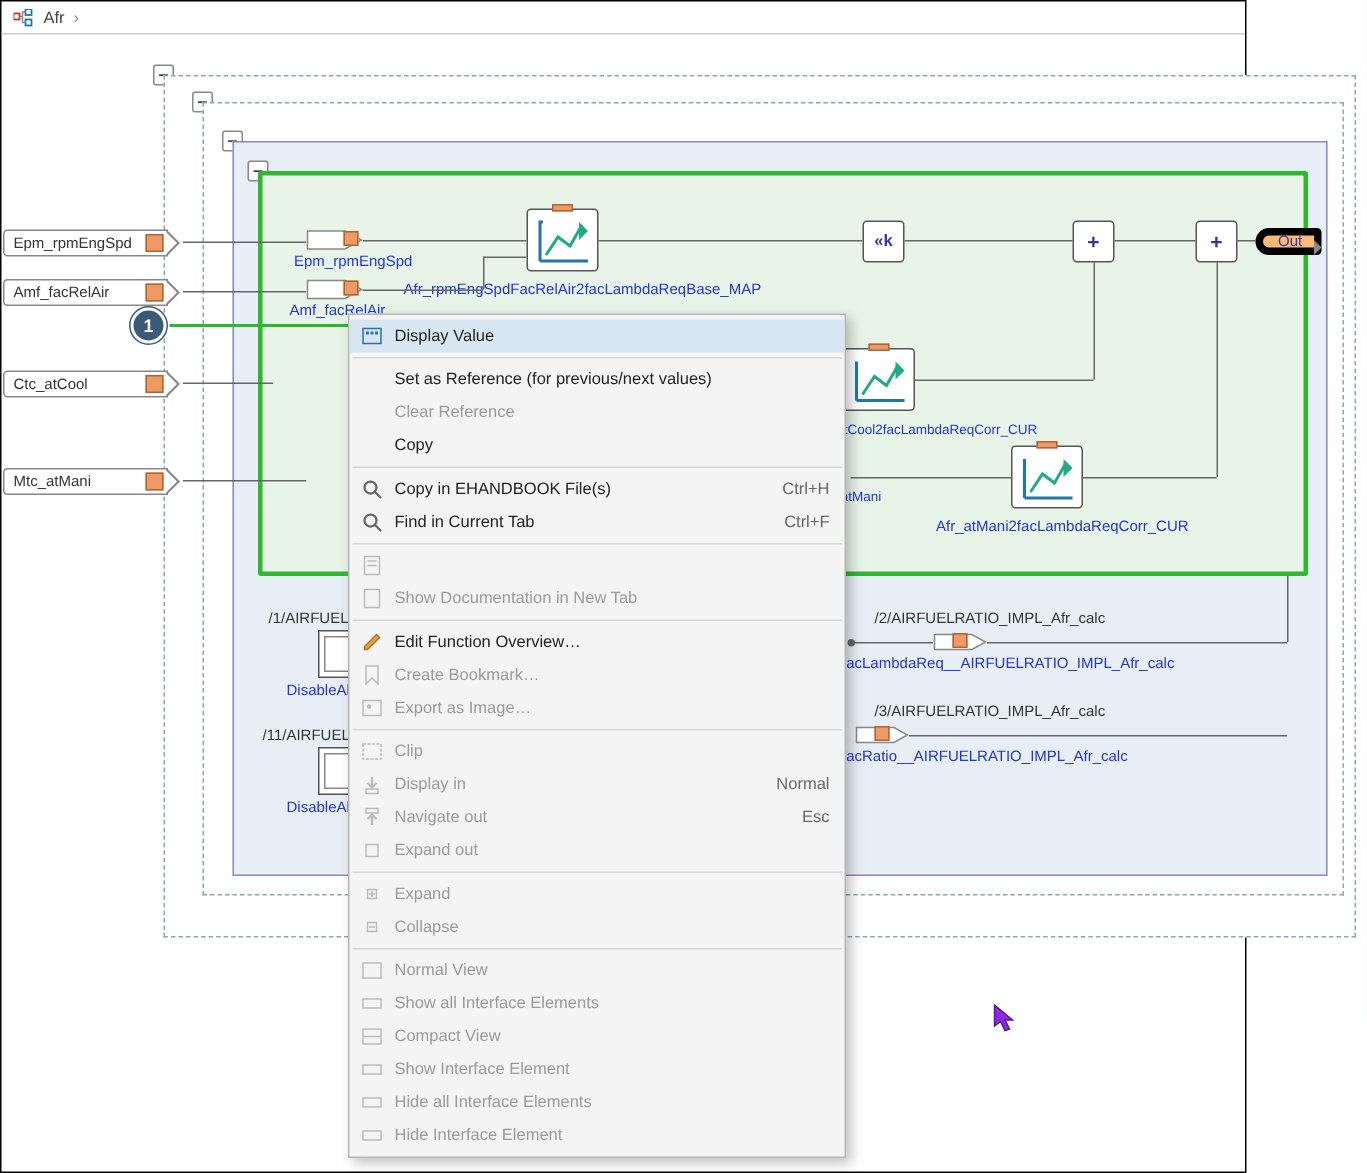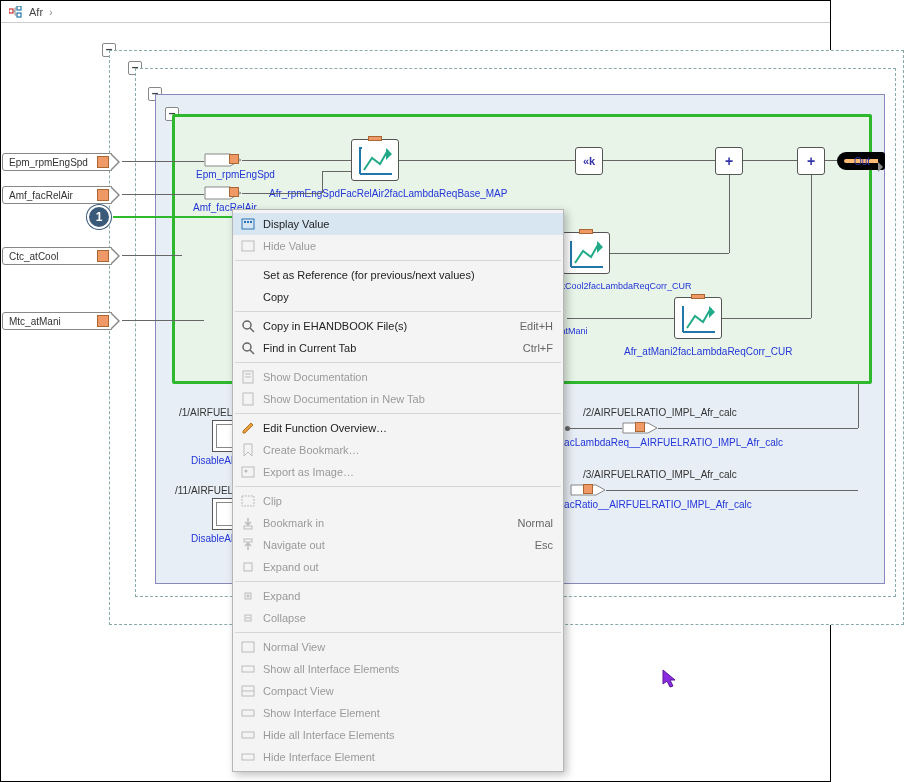--- a/index.html
+++ b/index.html
@@ -33,21 +33,21 @@
 .ip-arrow{width:38px;height:14px;position:relative;display:flex;align-items:center}
 .ip-arrow svg{display:block}
 .ip-arrow .tag{width:10px;height:10px;background:#e96;border:1px solid #a63;position:absolute;right:3px;top:1px}
 
 .fn-block{position:absolute;width:48px;height:42px;border:1px solid #555;border-radius:3px;background:#fff}
 .fn-block .bar{position:absolute;top:-4px;left:50%;transform:translateX(-50%);width:14px;height:5px;background:#e96;border:1px solid #a63}
 .fn-block svg{position:absolute;left:4px;top:4px}
 
 .op-block{position:absolute;width:28px;height:28px;border:1px solid #555;border-radius:3px;background:#fff;display:flex;align-items:center;justify-content:center;font-size:14px;color:#33a;font-weight:bold}
 
-.out-pill{position:absolute;height:18px;padding:0 8px 0 10px;border:7px solid #000000;border-radius:9px 3px 3px 9px;background:#fdba74;color:#33a;font-size:10px;display:flex;align-items:center}
+.out-pill{position:absolute;height:18px;padding:0 8px 0 10px;border:5px solid #000000;border-radius:9px 3px 3px 9px;background:#fdba74;color:#33a;font-size:10px;display:flex;align-items:center}
 .out-pill:after{content:"";position:absolute;right:-5px;top:3px;width:0;height:0;border-top:5px solid transparent;border-bottom:5px solid transparent;border-left:5px solid #888}
 
 .wire{position:absolute;background:#666}
 .wh{height:1px}
 .wv{width:1px}
 .wire-green{background:#2eb82e;height:2px}
 .dot{position:absolute;width:5px;height:5px;background:#666;border-radius:50%}
 
 .marker{position:absolute;width:24px;height:24px;background:#3a5a7a;border:2px solid #fff;border-radius:50%;color:#fff;display:flex;align-items:center;justify-content:center;font-size:12px;font-weight:600;box-shadow:0 0 0 1px #3a5a7a}
 
@@ -265,68 +265,63 @@
       <span class="ctx-ic">
             <svg width="14" height="12">
               <rect x="1" y="1" width="12" height="10" fill="none" stroke="#2a72b5"></rect>
               <rect x="3" y="3" width="2" height="2" fill="#2a72b5"></rect>
               <rect x="6" y="3" width="2" height="2" fill="#2a72b5"></rect>
               <rect x="9" y="3" width="2" height="2" fill="#2a72b5"></rect>
             </svg>
           </span>
       <span class="ctx-lab">Display Value</span>
     </div>
-    <div class="ctx-row disabled">
-      <span class="ctx-ic">
-            <svg width="14" height="12">
-              <rect x="1" y="1" width="12" height="10" fill="none" stroke="#bbb"></rect>
-            </svg>
-          </span>
-      <span class="ctx-lab">Hide Value</span>
-    </div>
     <div class="ctx-sep"></div>
     <div class="ctx-row">
           <span class="ctx-ic"></span>
           <span class="ctx-lab">Set as Reference (for previous/next values)</span>
         </div>
+    <div class="ctx-row disabled">
+          <span class="ctx-ic"></span>
+          <span class="ctx-lab">Clear Reference</span>
+        </div>
     <div class="ctx-row">
           <span class="ctx-ic"></span>
           <span class="ctx-lab">Copy</span>
         </div>
     <div class="ctx-sep"></div>
     <div class="ctx-row">
       <span class="ctx-ic">
             <svg width="14" height="14">
               <circle cx="6" cy="6" r="4" fill="none" stroke="#666" stroke-width="1.5"></circle>
               <line x1="9" y1="9" x2="13" y2="13" stroke="#666" stroke-width="1.5"></line>
             </svg>
           </span>
       <span class="ctx-lab">Copy in EHANDBOOK File(s)</span>
-      <span class="ctx-sc">Edit+H</span>
+      <span class="ctx-sc">Ctrl+H</span>
     </div>
     <div class="ctx-row">
       <span class="ctx-ic">
             <svg width="14" height="14">
               <circle cx="6" cy="6" r="4" fill="none" stroke="#666" stroke-width="1.5"></circle>
               <line x1="9" y1="9" x2="13" y2="13" stroke="#666" stroke-width="1.5"></line>
             </svg>
           </span>
       <span class="ctx-lab">Find in Current Tab</span>
       <span class="ctx-sc">Ctrl+F</span>
     </div>
     <div class="ctx-sep"></div>
     <div class="ctx-row disabled">
       <span class="ctx-ic">
             <svg width="12" height="14">
               <rect x="1" y="1" width="10" height="12" fill="none" stroke="#bbb"></rect>
               <line x1="3" y1="4" x2="9" y2="4" stroke="#bbb"></line>
               <line x1="3" y1="7" x2="9" y2="7" stroke="#bbb"></line>
             </svg>
           </span>
-      <span class="ctx-lab">Show Documentation</span>
     </div>
     <div class="ctx-row disabled">
       <span class="ctx-ic">
             <svg width="12" height="14">
               <rect x="1" y="1" width="10" height="12" fill="none" stroke="#bbb"></rect>
             </svg>
           </span>
       <span class="ctx-lab">Show Documentation in New Tab</span>
     </div>
     <div class="ctx-sep"></div>
@@ -364,21 +359,21 @@
           </span>
       <span class="ctx-lab">Clip</span>
     </div>
     <div class="ctx-row disabled">
       <span class="ctx-ic">
             <svg width="14" height="14">
               <path d="M7 2 L7 9 M4 6 L7 9 L10 6" fill="none" stroke="#bbb" stroke-width="1.5"></path>
               <rect x="3" y="10" width="8" height="3" fill="none" stroke="#bbb"></rect>
             </svg>
           </span>
-      <span class="ctx-lab">Bookmark in</span>
+      <span class="ctx-lab">Display in</span>
       <span class="ctx-sc">Normal</span>
     </div>
     <div class="ctx-row disabled">
       <span class="ctx-ic">
             <svg width="14" height="14">
               <path d="M7 12 L7 5 M4 8 L7 5 L10 8" fill="none" stroke="#bbb" stroke-width="1.5"></path>
               <rect x="3" y="1" width="8" height="3" fill="none" stroke="#bbb"></rect>
             </svg>
           </span>
       <span class="ctx-lab">Navigate out</span>

